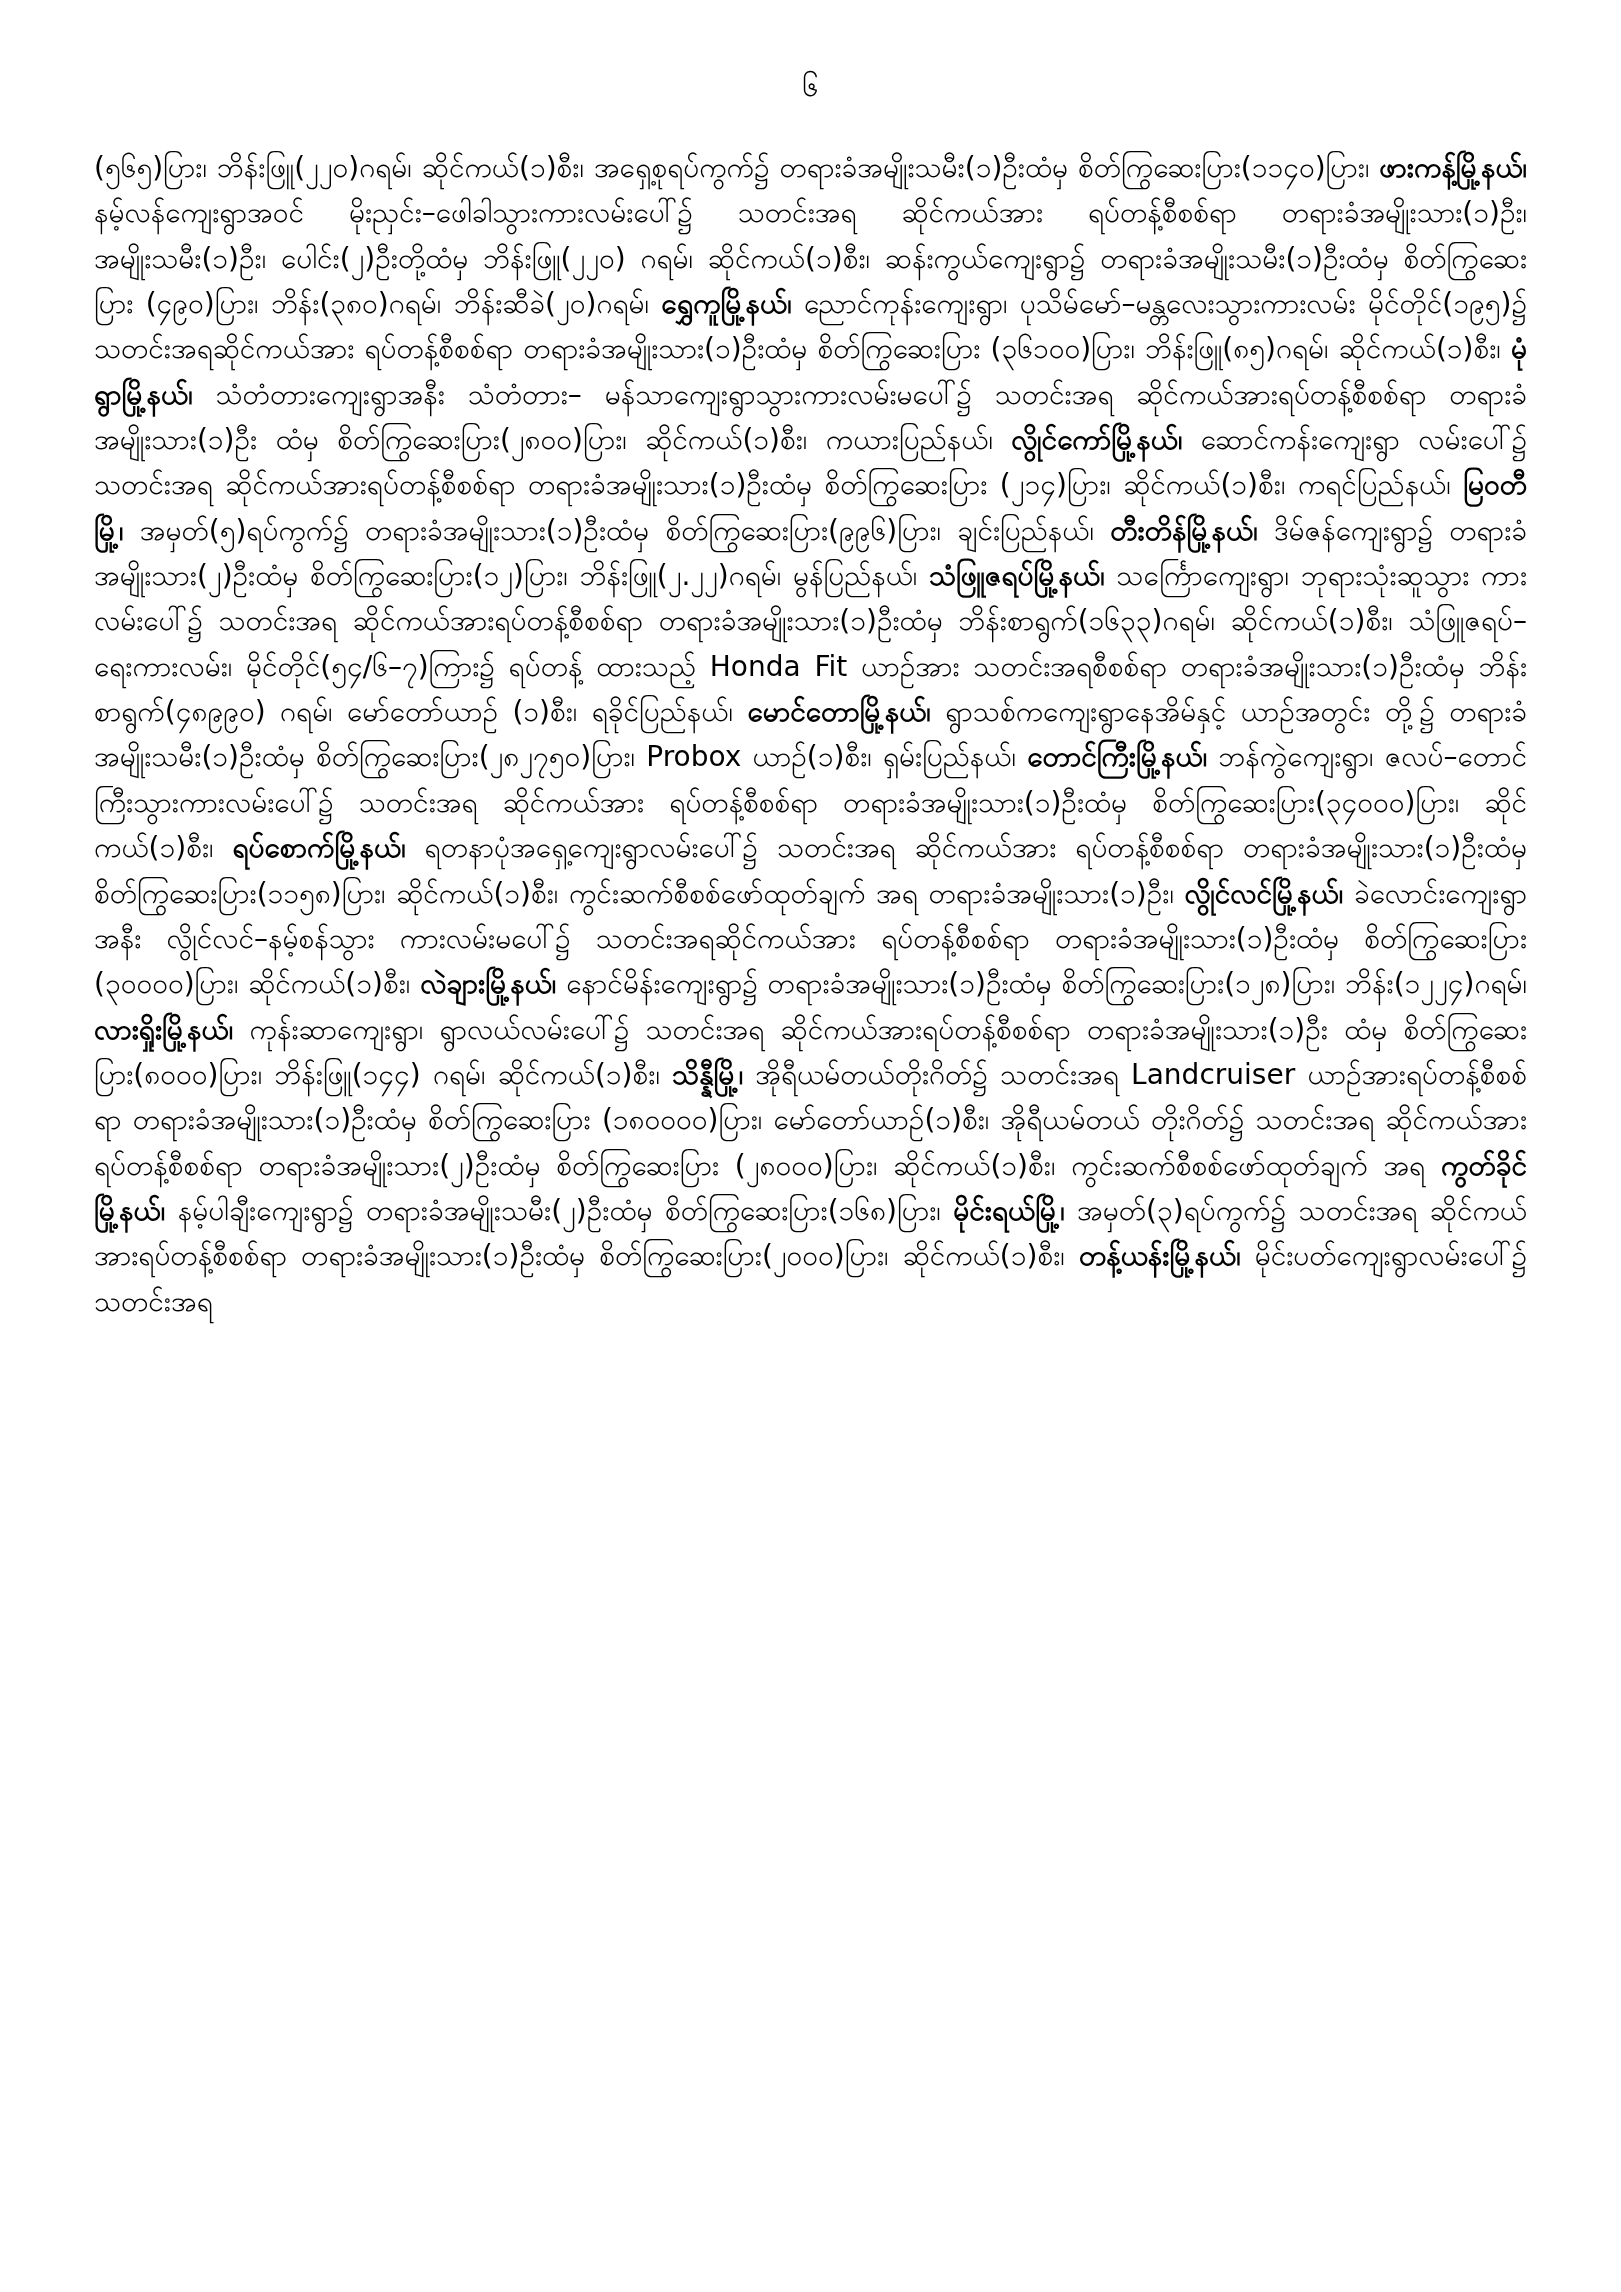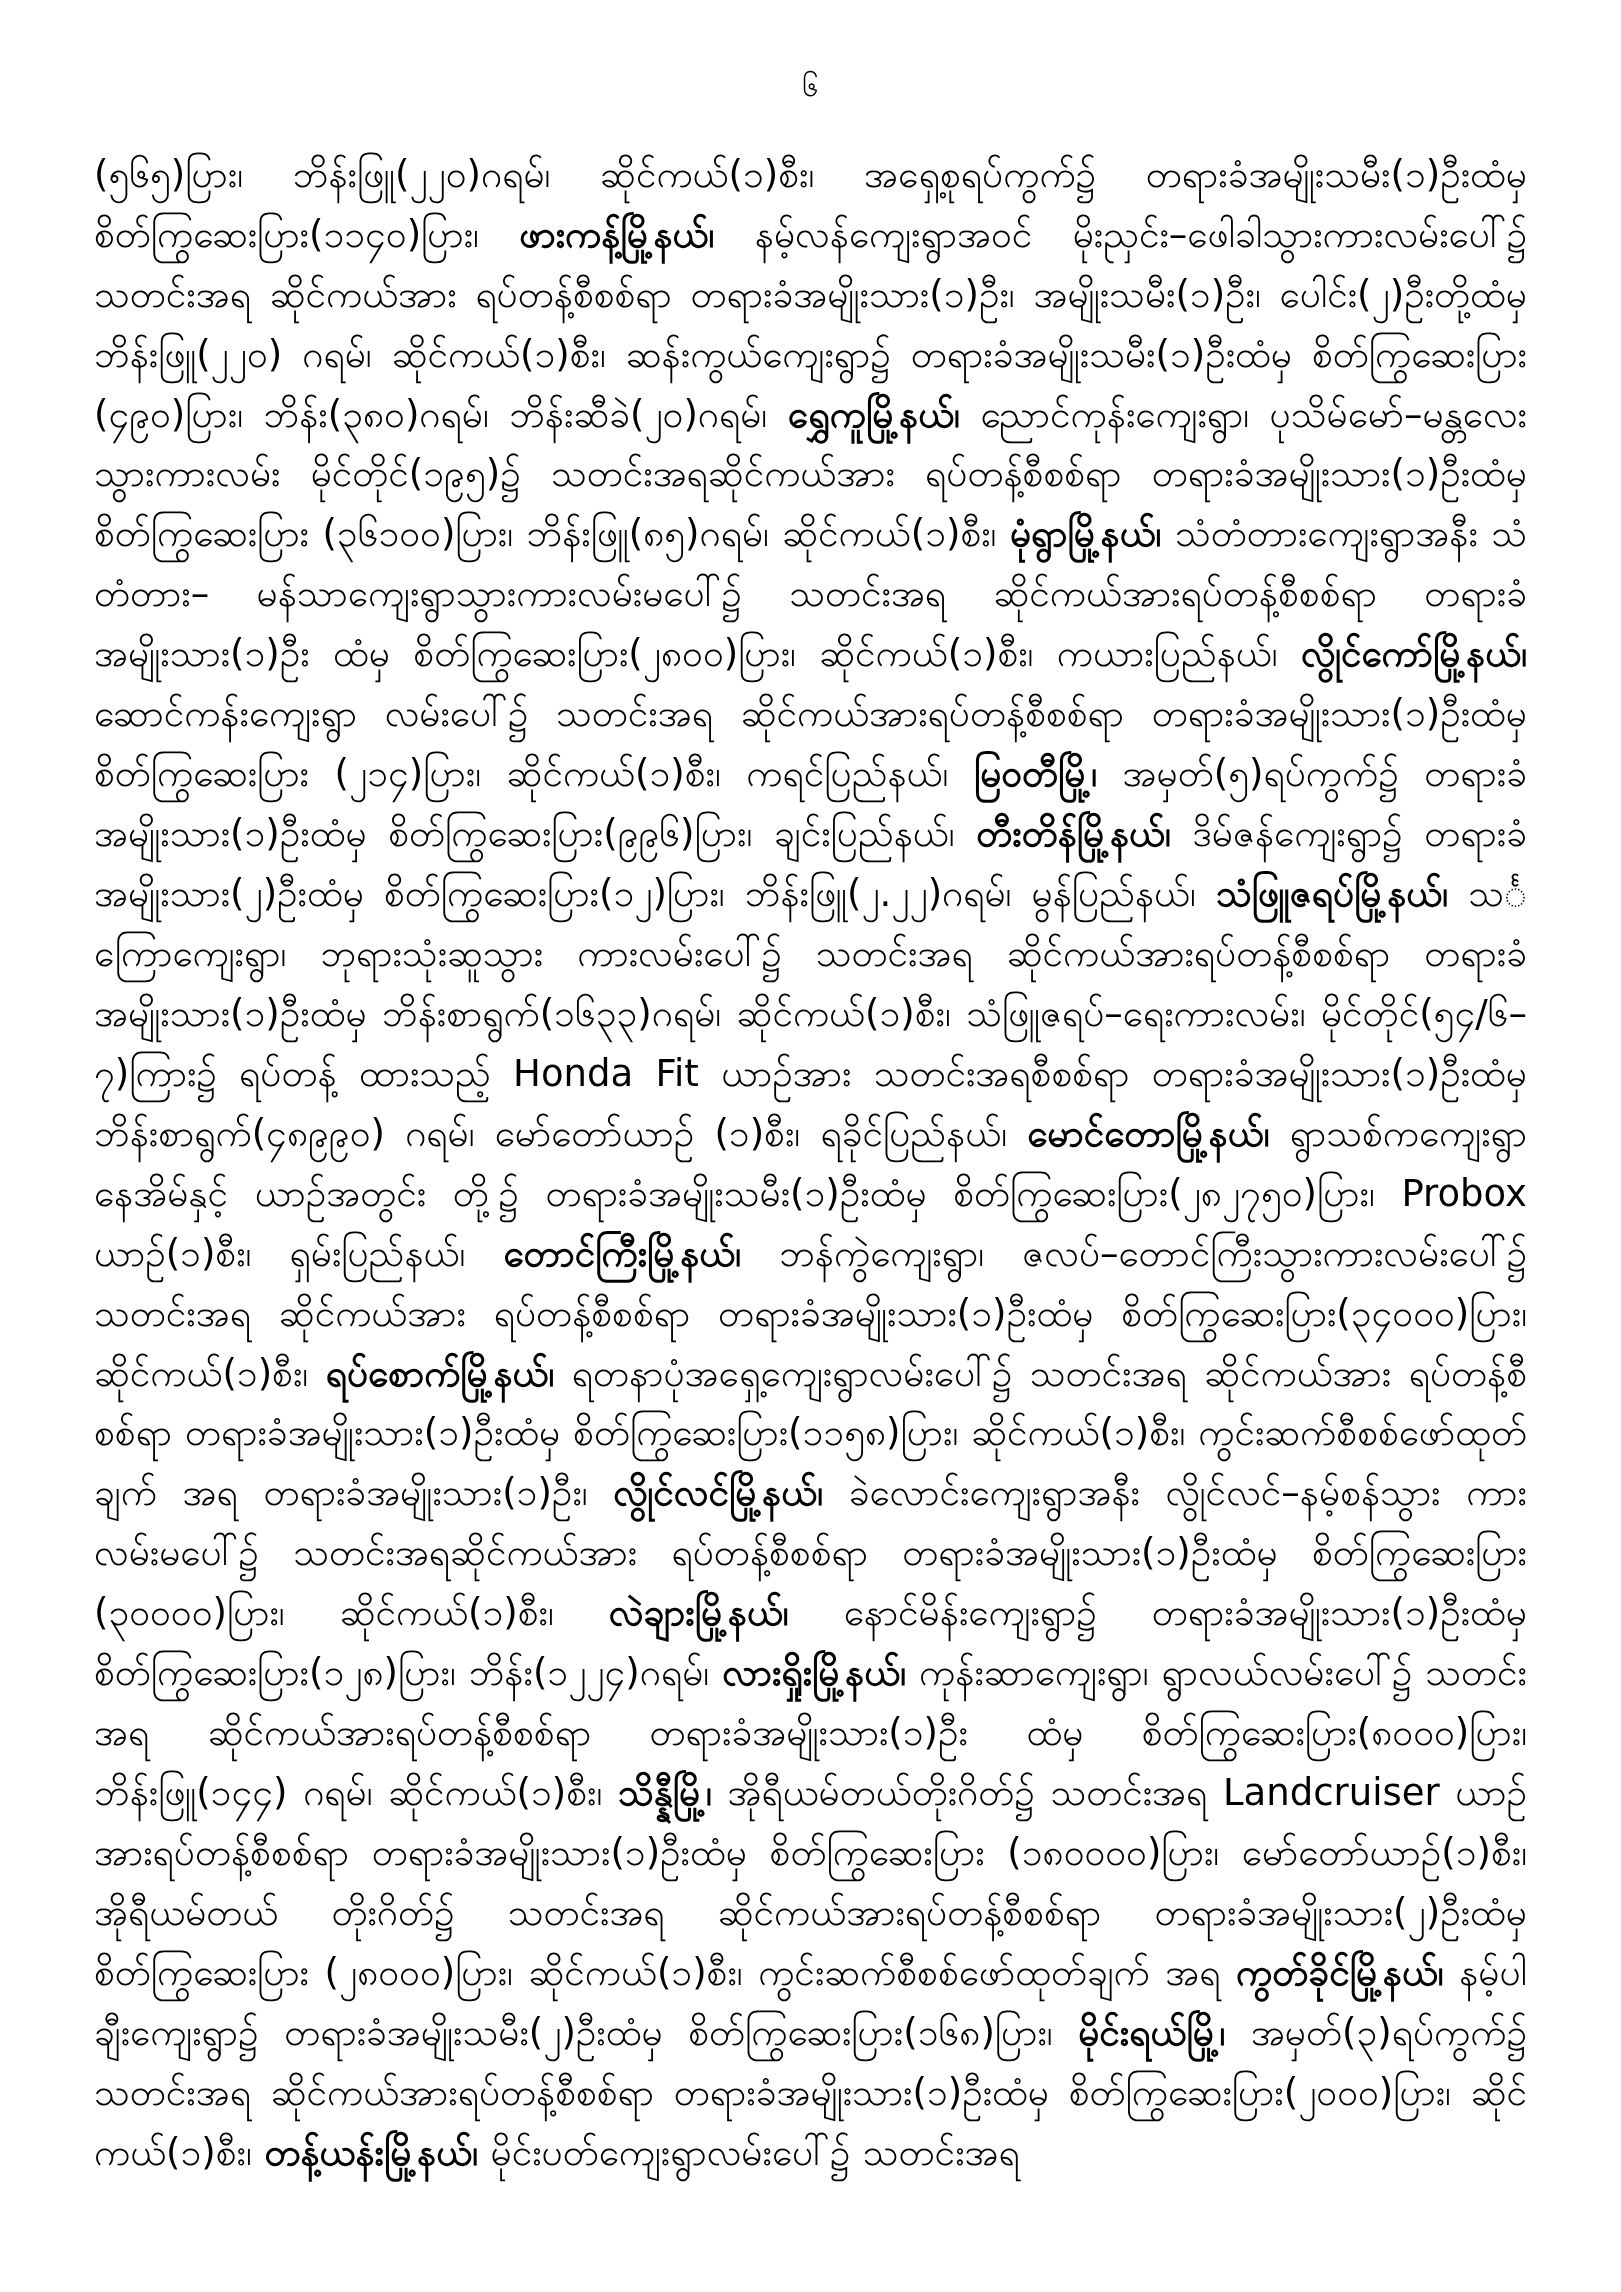--- a/index.html
+++ b/index.html
@@ -21,21 +21,21 @@
     overflow: hidden;
   }
   .page-number {
     text-align: center;
     font-size: 29px;
     line-height: 1.2;
     margin: 0 0 41px 0;
     letter-spacing: 0;
   }
   .body-text {
-    font-size: 37px;
+    font-size: 28px;
     line-height: 1.62;
     text-align: justify;
     text-justify: inter-word;
     word-spacing: 0.02em;
     hyphens: none;
   }
   .body-text b {
     font-weight: 700;
   }
 </style>

